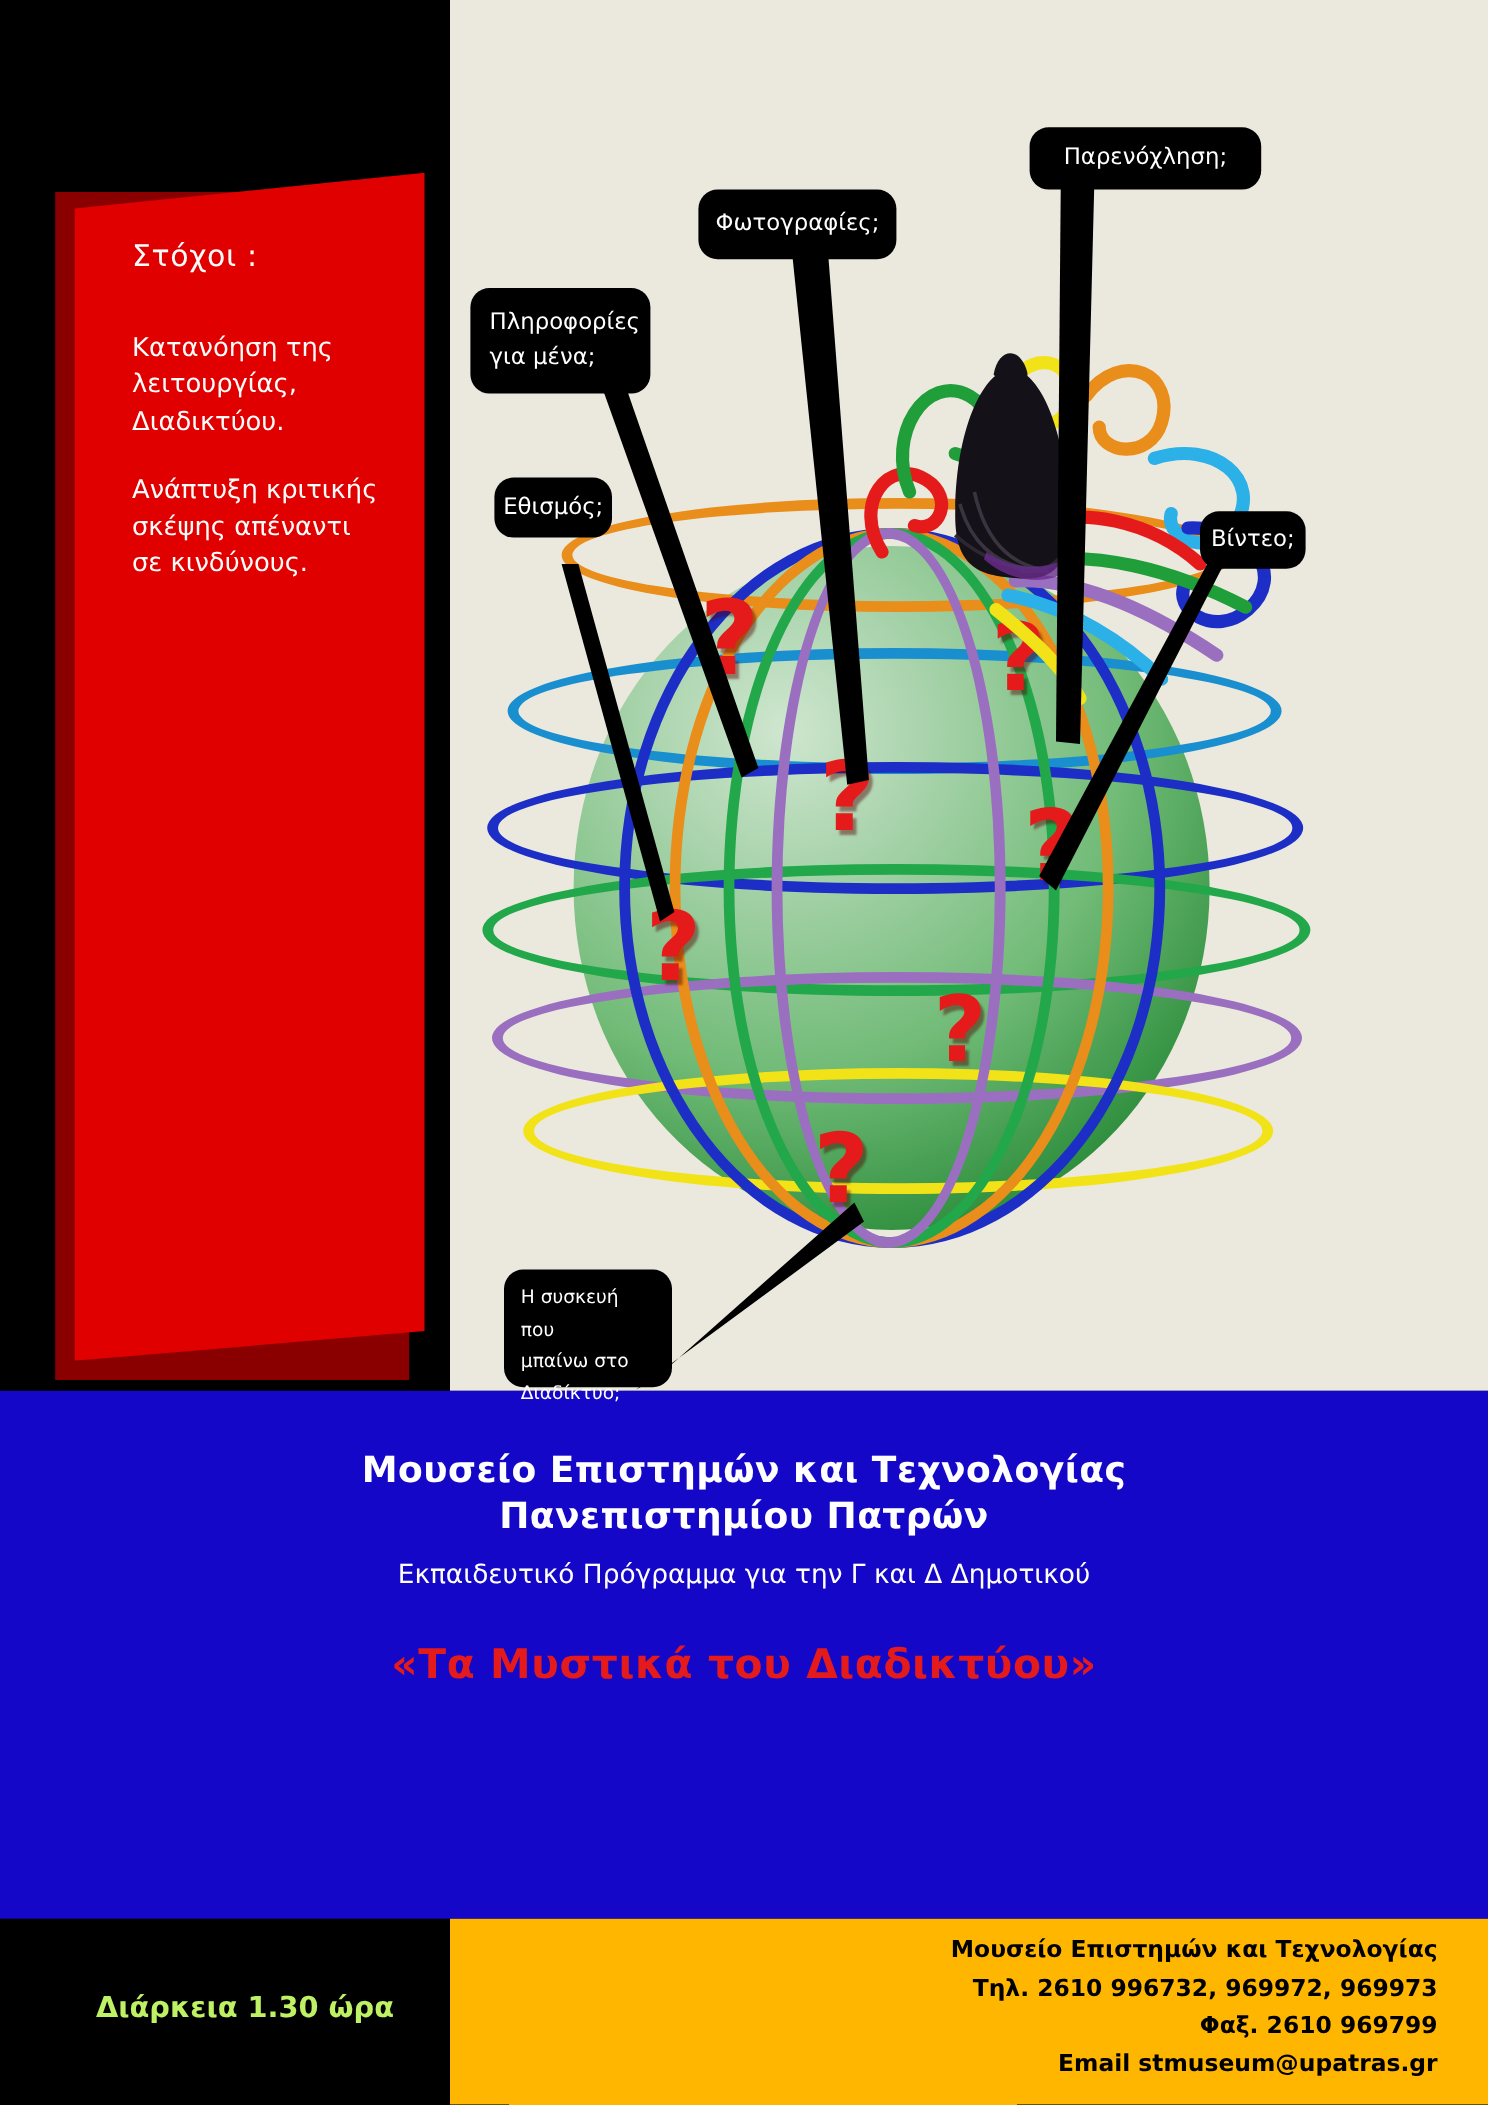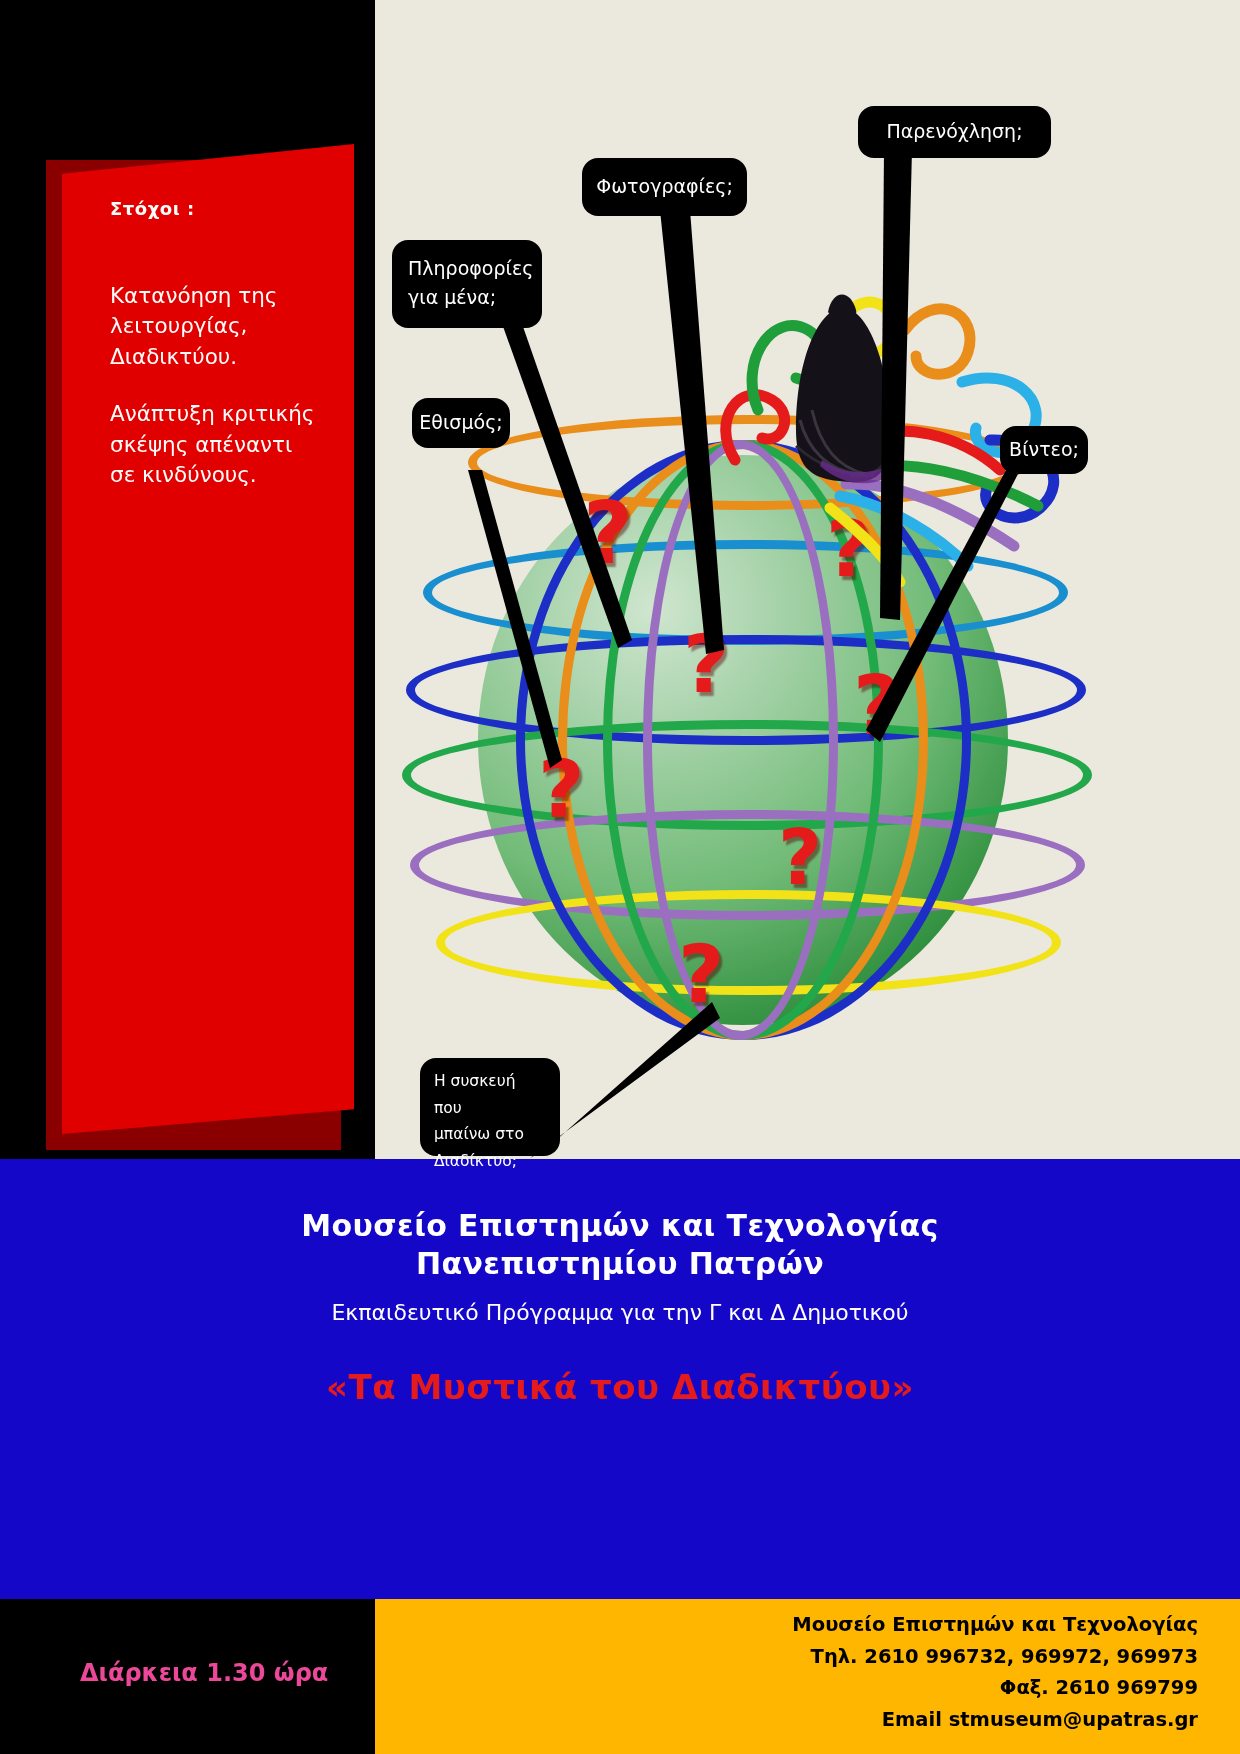--- a/index.html
+++ b/index.html
@@ -49,23 +49,23 @@
   }
   .red-inner {
     position:absolute;
     left:48px; top:52px;
     width:205px;
     font-size:21.5px;
     line-height:1.42;
     color:#fdfdfb;
   }
   .red-title {
-    font-size:18px;
-    font-weight:bold;
-    margin-bottom:59px;
+    font-size:25px;
+    font-weight:normal;
+    margin-bottom:44px;
     letter-spacing:0.5px;
   }
   .red-para { margin-bottom:27px; }
 
   
   .globe-wrap {
     position:absolute;
     left:398px; top:420px;
     width:700px; height:640px;
   }
@@ -160,21 +160,21 @@
     position:absolute;
     left:0; top:1599px;
     width:375px; height:155px;
     background:#000;
     color:#fff;
   }
   .duration {
     position:absolute;
     left:80px; top:60px;
     font-size:24px; font-weight:bold;
-    color:#ec4899;
+    color:#bef264;
   }
   .bottom-yellow {
     position:absolute;
     left:375px; top:1599px;
     width:865px; height:155px;
     background:#ffb600;
     color:#000;
   }
   .contact {
     position:absolute;

